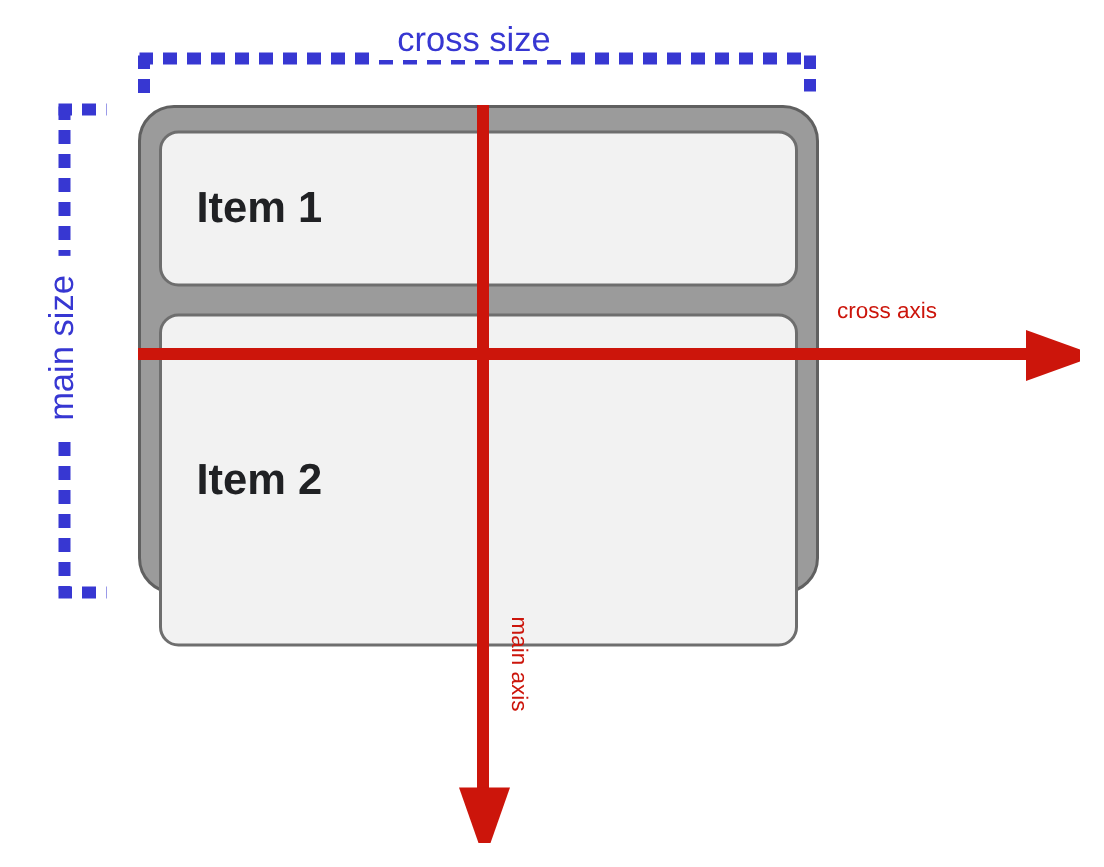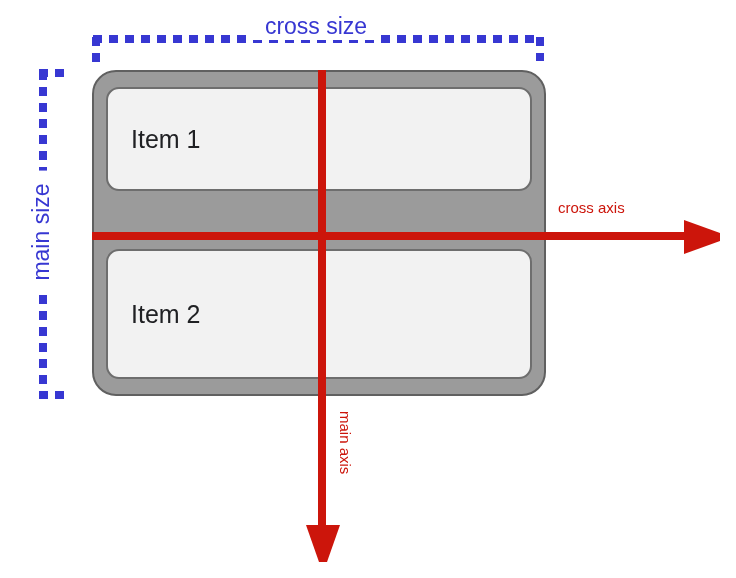--- a/index.html
+++ b/index.html
@@ -58,24 +58,24 @@
     border-radius:24px;
   }
   .flex-item{
     position:absolute;
     left:98px;width:426px;
     background:var(--item-fill);
     border:2px solid var(--item-border);
     border-radius:13px;
     display:flex;align-items:center;
     padding-left:19px;
-    font-size:25px;color:var(--item-text);
+    font-size:29px;color:var(--item-text);font-weight:bold;
   }
   #flex-item-1{top:79px;height:104px;}
-  #flex-item-2{top:201px;height:130px;margin-top:40px;}
+  #flex-item-2{top:201px;height:222px;}
   
   .axis-line{position:absolute;background:var(--axis-red);}
   #cross-axis-line{left:84px;top:224px;width:594px;height:2.5px;}
   #main-axis-line{left:310px;top:62px;width:2.5px;height:456px;}
   .arrow-head-right{
     position:absolute;width:0;height:0;
     left:676px;top:212px;
     border-top:13px solid transparent;
     border-bottom:13px solid transparent;
     border-left:36px solid var(--axis-red);

